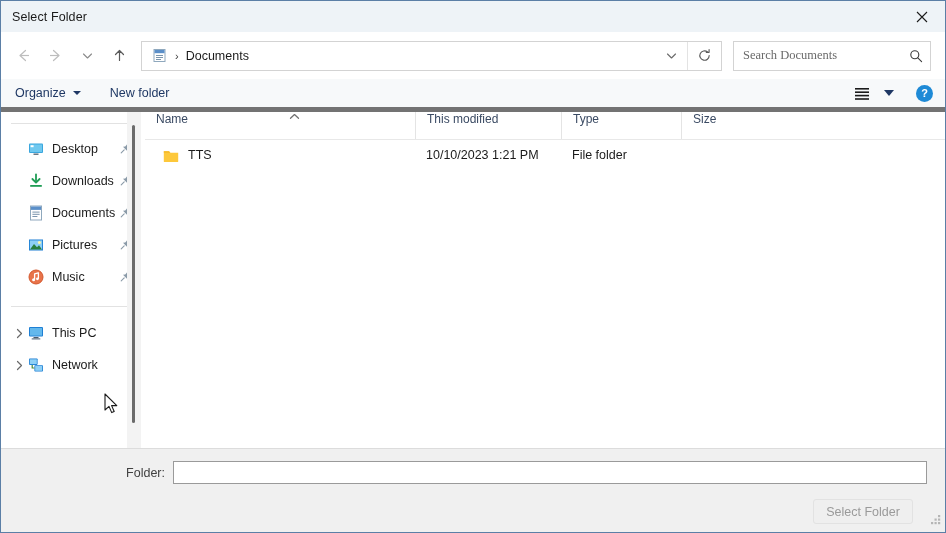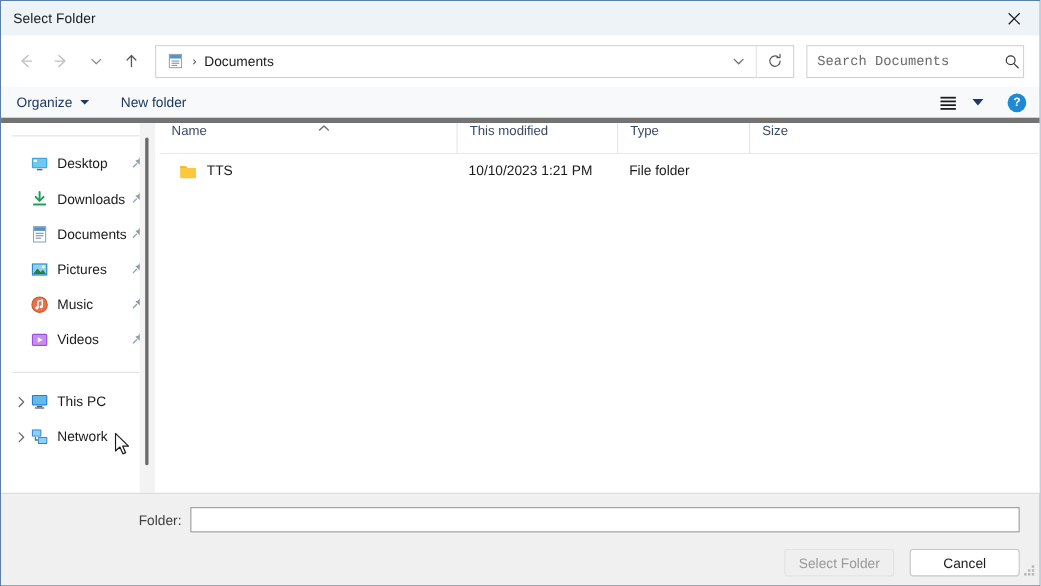--- a/index.html
+++ b/index.html
@@ -81,21 +81,21 @@
   }
   #searchbox {
     width: 198px; height: 30px; min-width: 198px;
     margin-left: 11px;
     border: 1px solid #d3d3d3;
     background: #fff;
     display: flex; align-items: center;
   }
   #search-input {
     flex: 1 1 auto; border: none; outline: none;
-    font-family: Liberation Mono, monospace;
+    font-family: Liberation Serif, serif;
     font-size: 12.5px; color: #1b1b1b;
     padding-left: 9px; background: transparent;
   }
   #search-input::placeholder { color: #6a6a6a; opacity: 1; }
   #search-icon-wrap { width: 28px; display: flex; align-items: center; justify-content: center; }
 
   
   #cmdbar {
     height: 33px; min-height: 33px;
     background: #f7f9fa;
@@ -424,34 +424,20 @@
                 <circle cx="5.6" cy="10.8" r="1.5" fill="#ffffff"></circle>
                 <circle cx="9.4" cy="9.8" r="1.4" fill="#ffffff"></circle>
               </svg>
             </span>
             <span class="side-label">Music</span>
             <span class="side-pin"><svg width="12" height="12" viewBox="0 0 12 12">
                 <path d="M7.2 1.2 L10.8 4.8 L9.2 5.2 L7.6 6.8 L7.2 9 L3 4.8 L5.2 4.4 L6.8 2.8 Z" fill="#8a9aa8"></path>
                 <path d="M4.2 7.8 L1.2 10.8" stroke="#8a9aa8" stroke-width="1.1" stroke-linecap="round"></path>
               </svg></span>
           </div>
-          <div class="side-item side-indent">
-            <span class="side-icon">
-              <svg width="16" height="16" viewBox="0 0 16 16">
-                <rect x="1" y="2.5" width="14" height="11" rx="1.4" fill="#9b4ddb"></rect>
-                <rect x="2" y="3.5" width="12" height="9" fill="#c78cf0"></rect>
-                <path d="M6.4 5.6 L10.8 8 L6.4 10.4 Z" fill="#ffffff"></path>
-              </svg>
-            </span>
-            <span class="side-label">Videos</span>
-            <span class="side-pin"><svg width="12" height="12" viewBox="0 0 12 12">
-                <path d="M7.2 1.2 L10.8 4.8 L9.2 5.2 L7.6 6.8 L7.2 9 L3 4.8 L5.2 4.4 L6.8 2.8 Z" fill="#8a9aa8"></path>
-                <path d="M4.2 7.8 L1.2 10.8" stroke="#8a9aa8" stroke-width="1.1" stroke-linecap="round"></path>
-              </svg></span>
-          </div>
         </div>
       <div class="side-sep" style="margin-top:13px;margin-bottom:10px;"></div>
       <div id="tree-list">
           <div class="side-item">
             <span class="side-expander">
               <svg width="9" height="11" viewBox="0 0 9 11">
                 <path d="M2.5 1.5 L6.5 5.5 L2.5 9.5" stroke="#6a6a6a" stroke-width="1.2" fill="none" stroke-linecap="round" stroke-linejoin="round"></path>
               </svg>
             </span>
             <span class="side-icon">
@@ -529,21 +515,20 @@
 
   <div id="bottom">
     <div id="folder-row">
       <div id="folder-label">Folder:</div>
       <div id="folder-input">
         <input type="text" autofocus="" style="">
       </div>
     </div>
     <div id="btn-row">
       <div id="btn-select" class="dlg-btn">Select Folder</div>
-      <div id="btn-cancel" class="dlg-btn">Cancel</div>
     </div>
     <div id="grip">
       <svg width="13" height="13" viewBox="0 0 13 13">
         <g fill="#b5b5b5">
           <rect x="9" y="3" width="2.2" height="2.2"></rect>
           <rect x="5.5" y="6.5" width="2.2" height="2.2"></rect>
             <rect x="9" y="6.5" width="2.2" height="2.2"></rect>
           <rect x="2" y="10" width="2.2" height="2.2"></rect>
             <rect x="5.5" y="10" width="2.2" height="2.2"></rect>
             <rect x="9" y="10" width="2.2" height="2.2"></rect>

